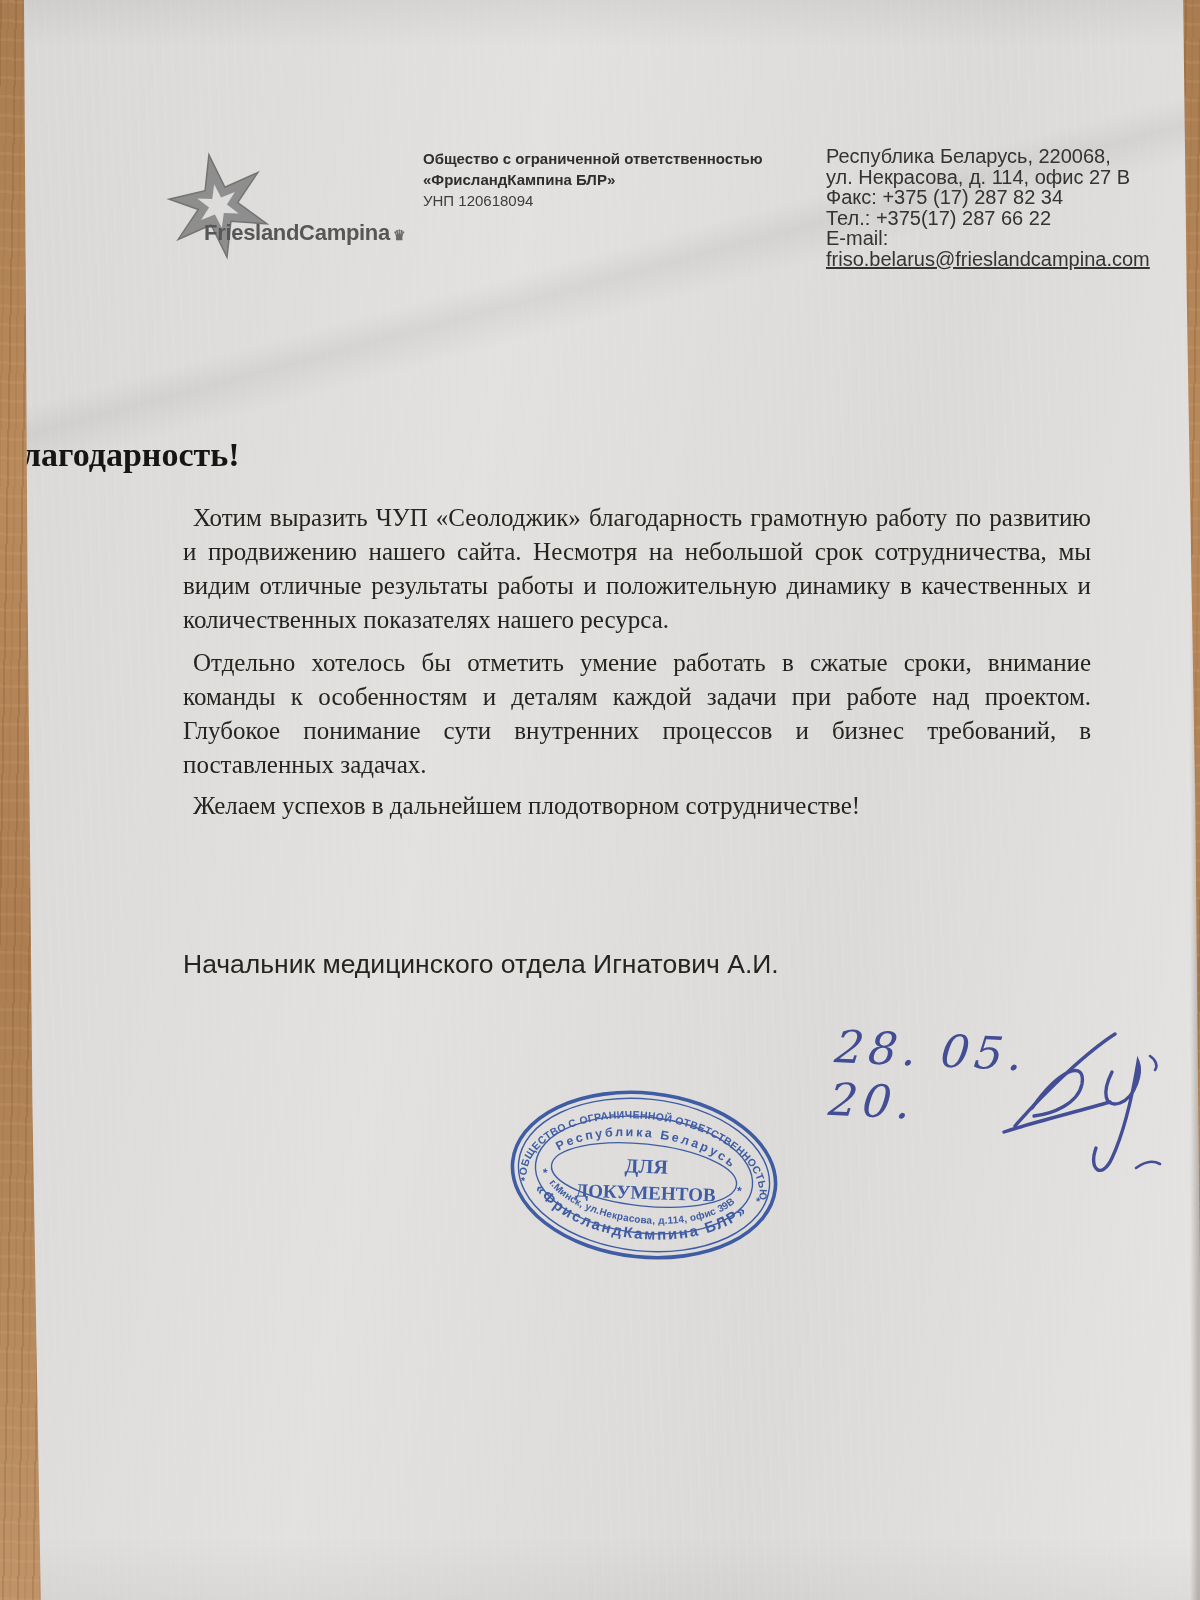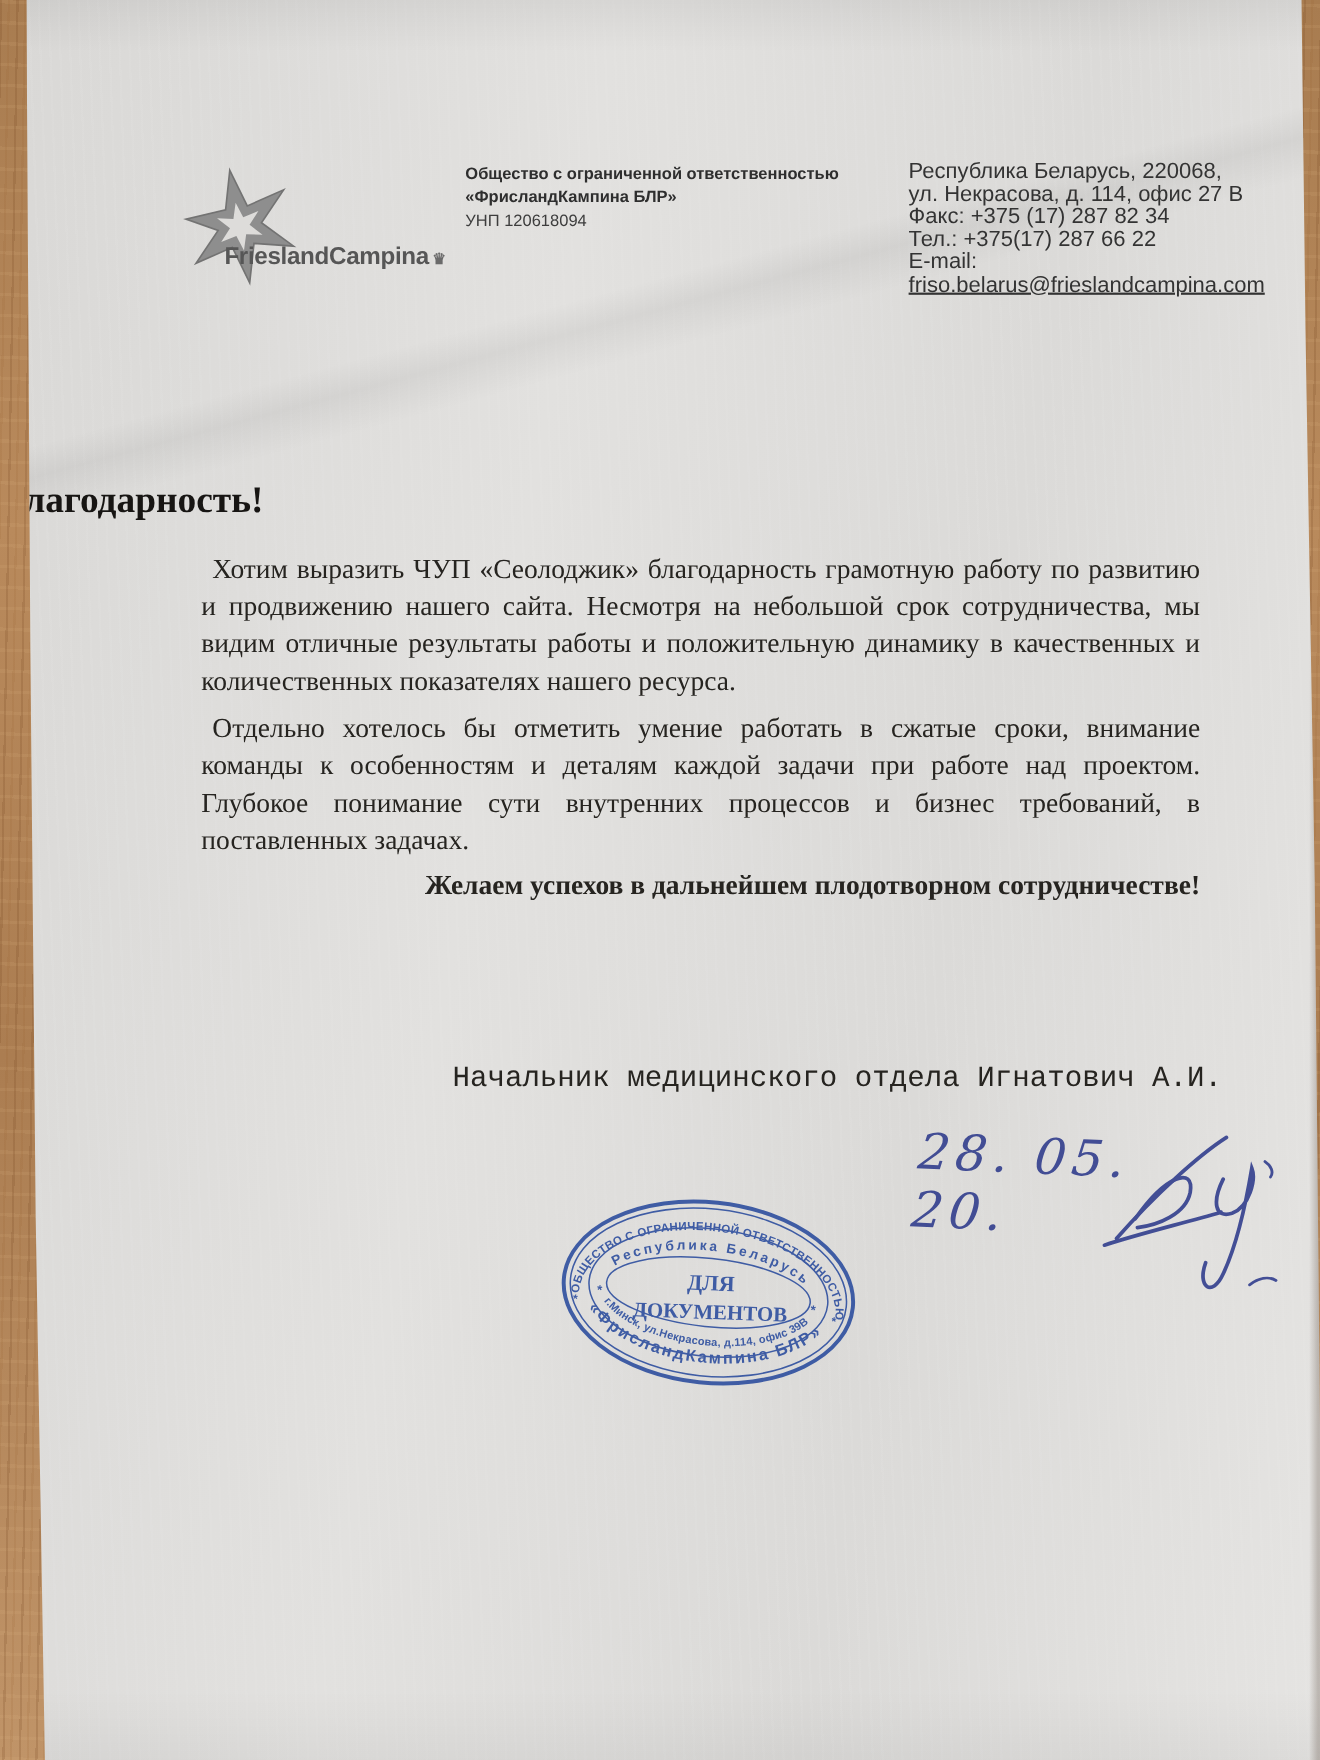--- a/index.html
+++ b/index.html
@@ -48,24 +48,24 @@
     position:absolute;left:0;top:436px;width:1100px;
     font-family:"Liberation Serif",serif;font-weight:bold;font-size:34px;color:#171513;
   }
   .para{
     position:absolute;left:183px;width:908px;margin:0;
     font-family:"Liberation Serif",serif;font-size:25px;line-height:34px;color:#262420;
     text-align:justify;text-indent:10px;
   }
   .p1{top:501px;}
   .p2{top:646px;}
-  .p3{top:789px;text-align:right;font-weight:bold;}
+  .p3{top:789px;text-align:left;}
   .sig-line{
-    position:absolute;left:183px;top:949px;width:912px;margin:16px;text-align:right;
-    font-family:Liberation Mono, monospace;font-size:26.5px;color:#262420;
+    position:absolute;left:183px;top:949px;width:912px;margin:0;text-align:left;
+    font-family:Liberation Sans, sans-serif;font-size:26.5px;color:#262420;
   }
   
   .hand-date{
     position:absolute;left:832px;top:1026px;width:280px;
     font-family:"DejaVu Serif",serif;font-style:italic;
     font-size:45px;color:#35418f;letter-spacing:5px;
     transform:rotate(2.5deg) skewX(-4deg);opacity:.92;
   }
   .hand-sign{position:absolute;left:990px;top:1008px;}
   

